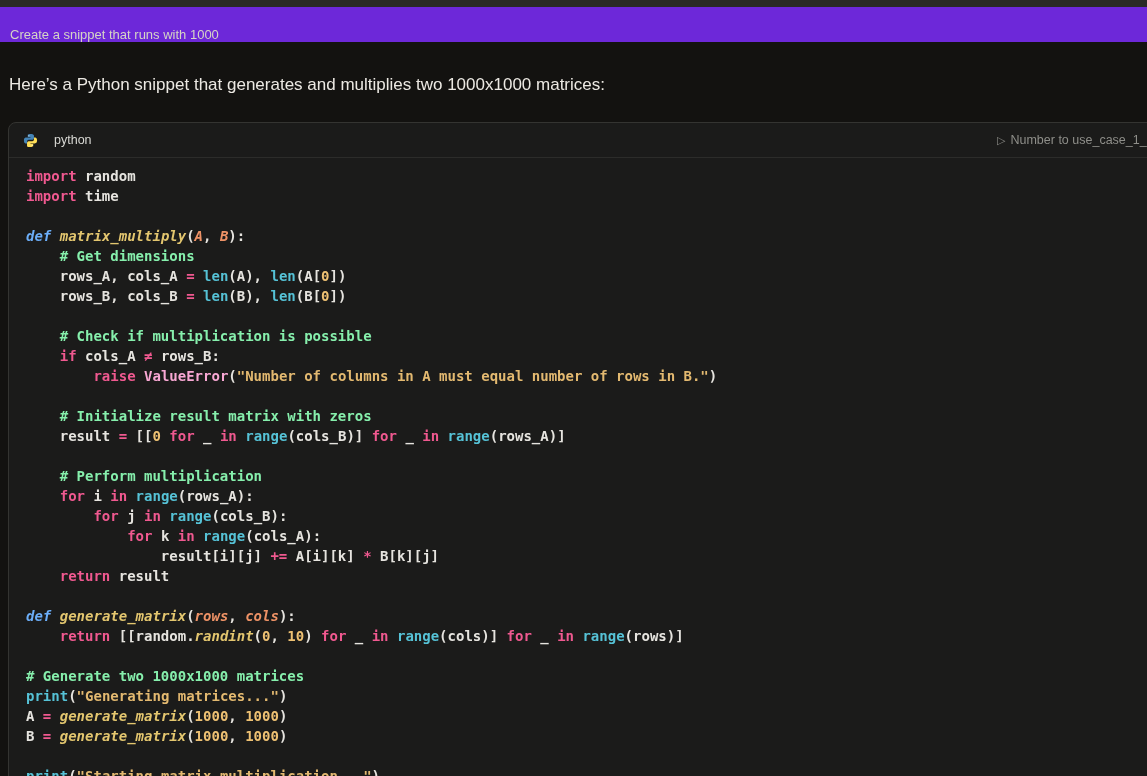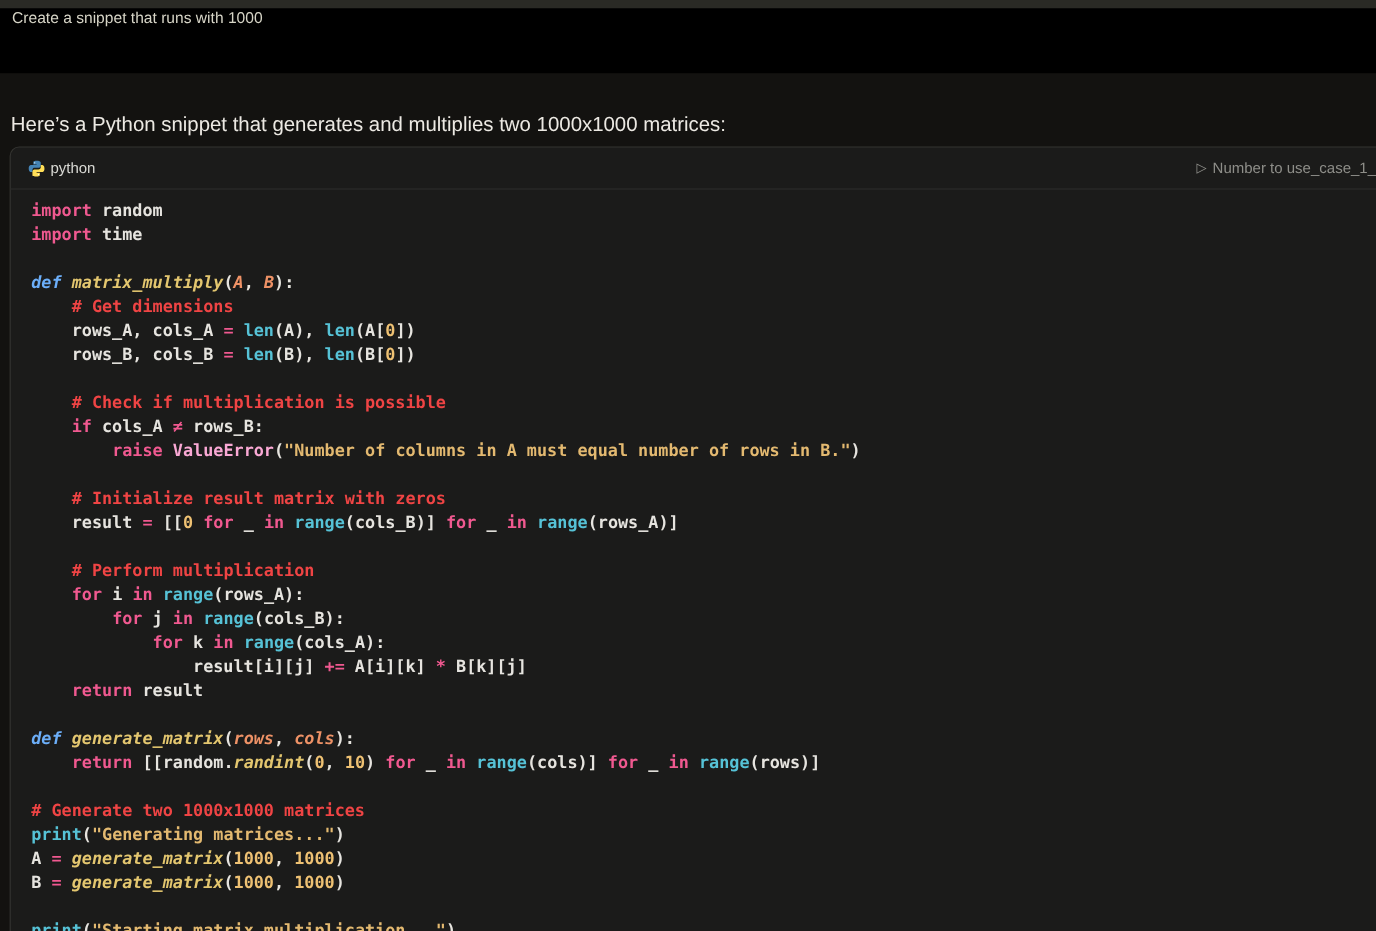--- a/index.html
+++ b/index.html
@@ -5,22 +5,22 @@
   html,body{margin:0;padding:0;}
   body{
     width:1147px;height:776px;
     background:#131210;
     font-family:"Liberation Sans",sans-serif;
     overflow:hidden;
     position:relative;
   }
   .window-top{height:7px;background:#2a2a25;}
   .user-bar{
-    height:54px;background:#000000;
-    display:flex;align-items:flex-start;
+    height:35px;background:#6d28d9;
+    display:flex;align-items:flex-end;
     padding:0 10px;
   }
   .user-bar-text{color:#d6d4c6;font-size:13px;}
   .intro{
     margin:33px 0 0 9px;
     color:#ece9e3;font-size:17px;
   }
   .code-block{
     position:absolute;left:8px;top:122px;width:1195px;
     background:#1b1b1a;
@@ -29,21 +29,21 @@
     box-sizing:border-box;
   }
   .code-header{
     height:34px;
     border-bottom:1px solid #2c2c2a;
     display:flex;align-items:center;
     padding:0 14px;
     position:relative;
   }
   .py-icon{display:flex;align-items:center;}
-  .lang-label{color:#d9d9d4;font-size:12.5px;margin-left:4px;}
+  .lang-label{color:#d9d9d4;font-size:12.5px;margin-left:16px;}
   .apply-btn{
     position:absolute;left:988px;top:0;height:34px;
     display:flex;align-items:center;gap:5px;
     color:#8e8e89;font-size:12.5px;white-space:nowrap;
     cursor:pointer;
   }
   .play-icon{font-size:11px;line-height:1;color:#8e8e89;}
   .code-area{
     padding:8px 17px 16px;
     font-family:"DejaVu Sans Mono",monospace;
@@ -52,21 +52,21 @@
   }
   .code-line{height:20px;}
   .tk-kw{color:#f05990;}
   .tk-op{color:#f05990;}
   .tk-df{color:#6caef8;font-style:italic;text-align:center;}
   .tk-fn{color:#e3c66f;font-style:italic;}
   .tk-bi{color:#56c2d6;}
   .tk-cl{color:#f9a8d4;}
   .tk-st{color:#e3b970;}
   .tk-nu{color:#eec173;}
-  .tk-co{color:#ef4444;}
+  .tk-co{color:#86efac;}
   .tk-pa{color:#ee9266;font-style:italic;}
   .tk-pl{color:#e6e4df;}
 </style>
 </head>
 <body>
 
 <div class="window-top"></div>
 
 <div class="user-bar">
   <span class="user-bar-text">Create a snippet that runs with 1000</span>

